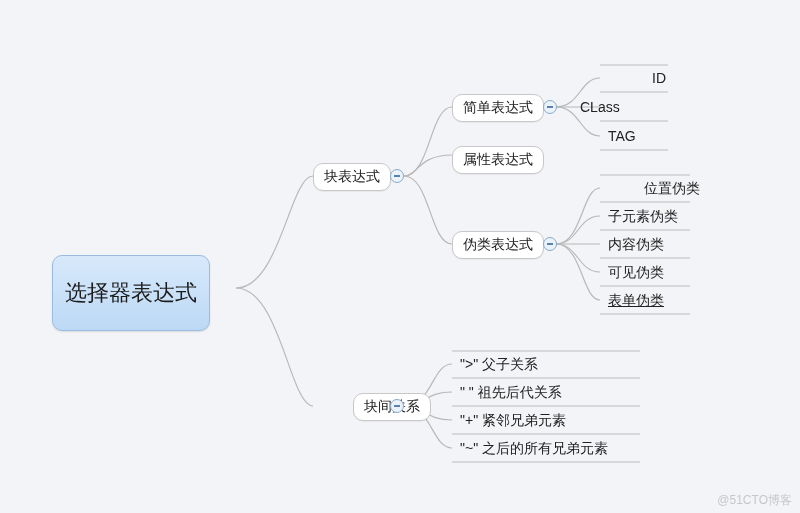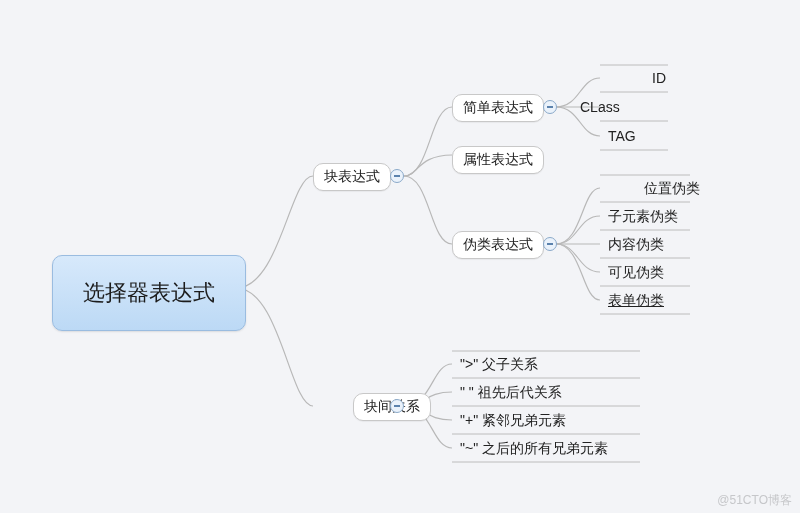--- a/index.html
+++ b/index.html
@@ -34,21 +34,21 @@
     font-size: 14px;
     color: #222;
     white-space: nowrap;
     padding: 2px 0;
   }
   .root {
     position: absolute;
     background: linear-gradient(#d7e9fb, #bcd9f5);
     border: 1px solid #9abce0;
     border-radius: 10px;
-    padding: 22px 30px;
+    padding: 22px 12px;
     font-size: 22px;
     color: #1c1c1c;
     text-align: center;
     box-shadow: 0 1px 2px rgba(0,0,0,0.1);
   }
   .collapse {
     position: absolute;
     width: 14px; height: 14px;
     border: 1px solid #8aa9c9;
     border-radius: 50%;

